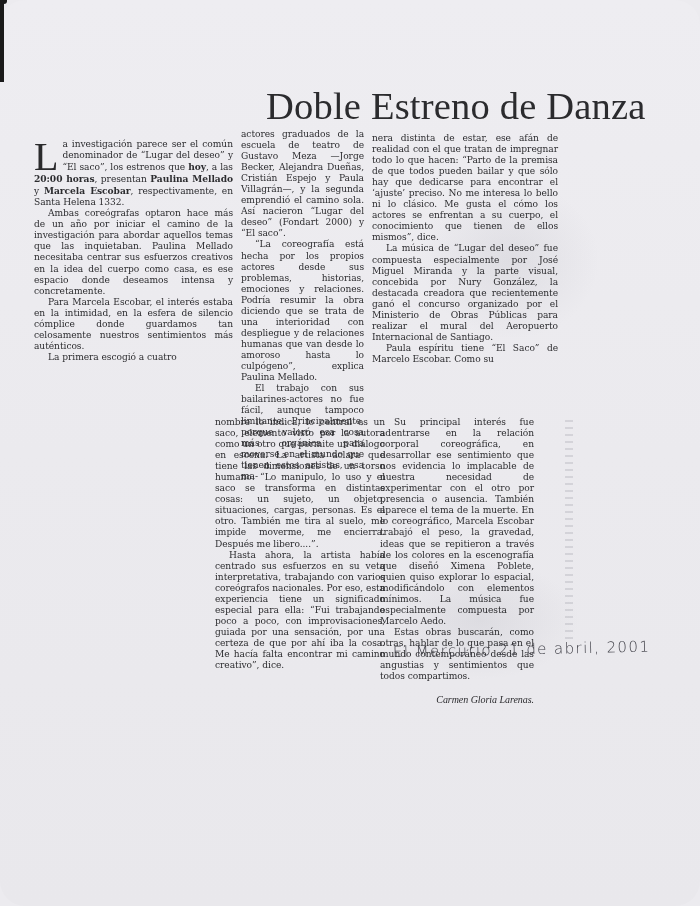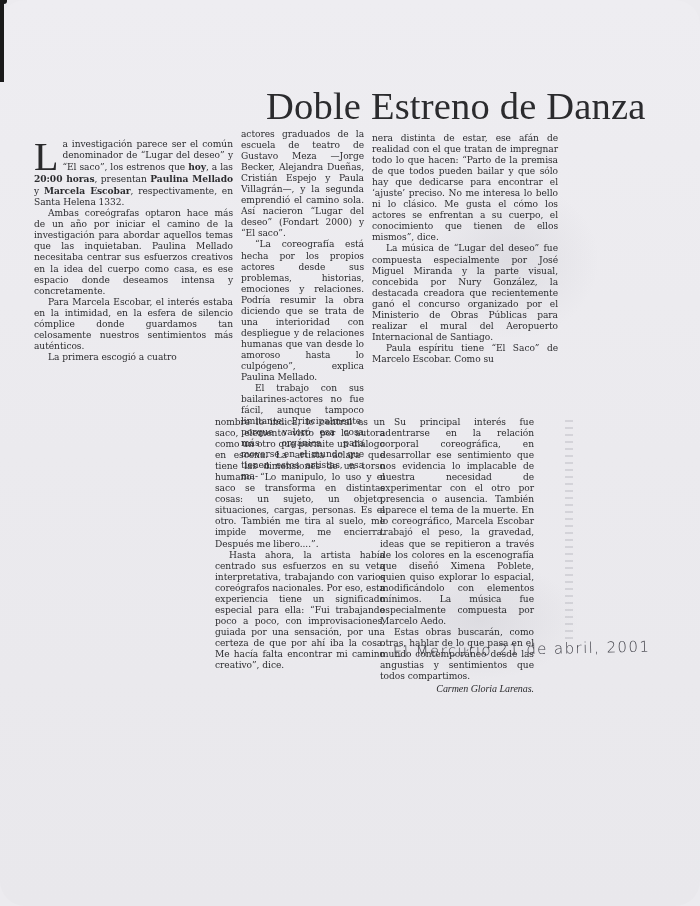--- a/index.html
+++ b/index.html
@@ -47,21 +47,21 @@
     .col5 { left: 380px; top: 417px; width: 154px; }
     .dropcap {
       float: left;
       font-family: "Liberation Serif", "DejaVu Serif", serif;
       font-size: 40px; line-height: 32px; height: 30px;
       margin: 2px 4px 0 0; color: #2a2a2c;
     }
     .byline {
       text-align: right; font-style: italic;
       font-family: "Liberation Serif", "DejaVu Serif", serif;
-      font-size: 10px; margin-top: 1px;
+      font-size: 10px; margin-top: 12px;
     }
     .handwriting {
       position: absolute; left: 393px; top: 643px;
       font-family: "DejaVu Sans", sans-serif;
       font-size: 15px; font-weight: 300;
       color: #3c3c44; letter-spacing: 1.4px;
       transform: rotate(-1.2deg); transform-origin: left center;
       white-space: nowrap;
     }
     .margin-marks {

